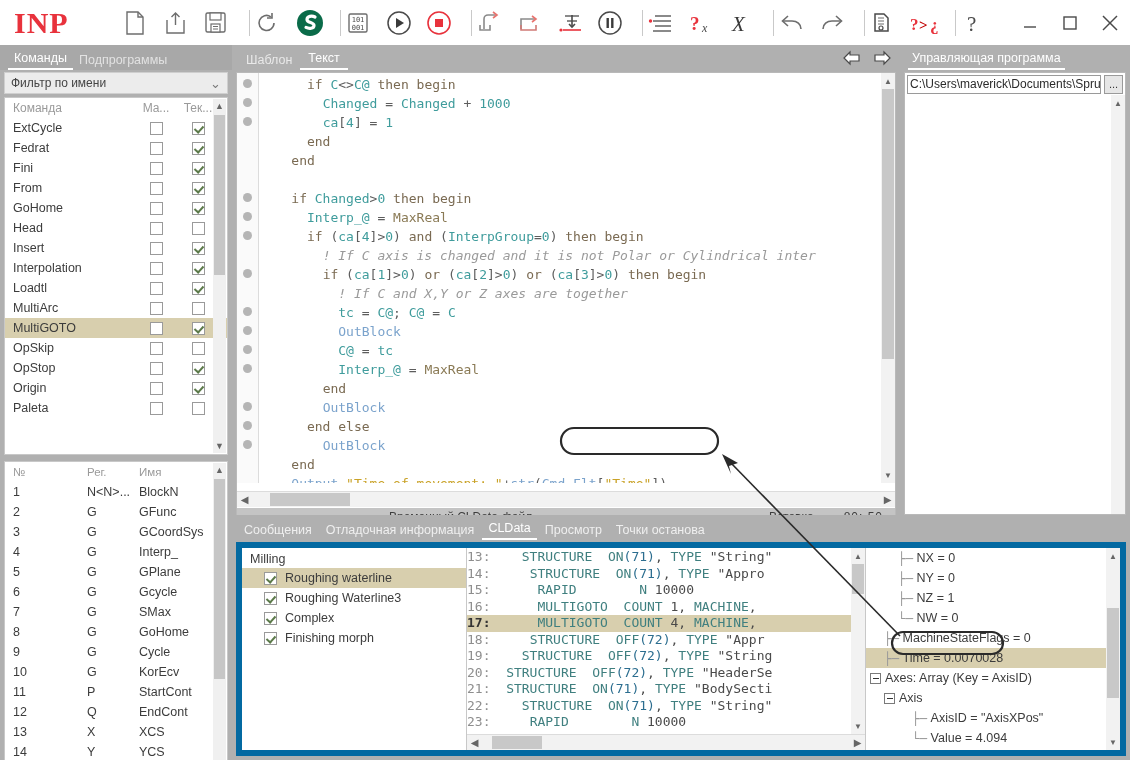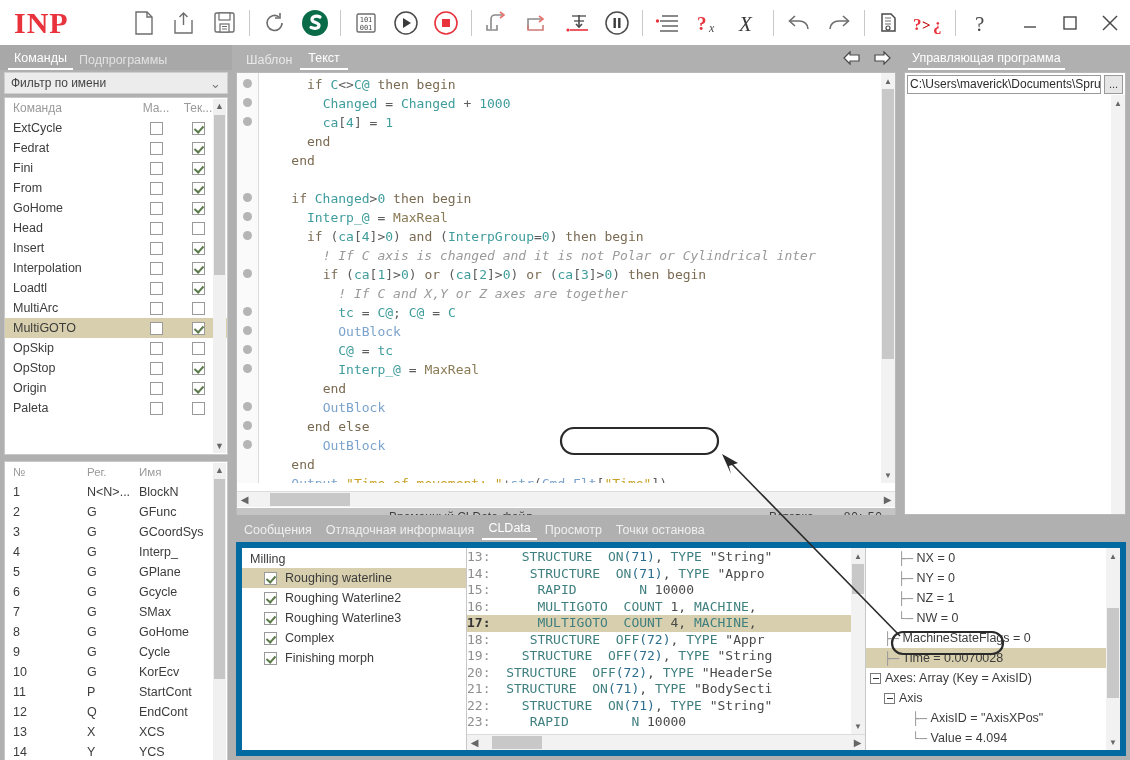--- a/index.html
+++ b/index.html
@@ -18,21 +18,21 @@
   .toolbar {
     position:absolute; left:0; top:0; width:1130px; height:45px;
     background:#ffffff; display:flex; align-items:center;
   }
   .brand {
     font-family:"Liberation Serif", serif;
     font-weight:bold; font-size:30px; color:#e8323c;
     letter-spacing:1px; margin-left:14px; width:110px;
   }
   .tbtn {
-    width:40px; height:40px; display:flex; align-items:center; justify-content:center;
+    width:40px; height:40px; display:flex; align-items:center; justify-content:flex-start;
     cursor:pointer;
   }
   .tsep { width:1px; height:26px; background:#c9c9c9; margin:0 5px; }
   .tb-spacer { flex:1 1 auto; }
   .winbtn { width:40px;height:40px;display:flex;align-items:center;justify-content:center;cursor:pointer; }
 
   
   .leftpanel {
     position:absolute; left:0; top:45px; width:232px; height:715px;
     background:#b0b0b0;
@@ -720,24 +720,20 @@
 
       <div class="oplist">
         <div class="op-group">Milling</div>
         <div id="op-rows">
             <div class="op-item sel">
               <span class="cbx on"></span>
               <span>Roughing waterline</span>
             </div>
             <div class="op-item">
               <span class="cbx on"></span>
-              <span>Roughing Waterline2</span>
-            </div>
-            <div class="op-item">
-              <span class="cbx on"></span>
               <span>Roughing Waterline3</span>
             </div>
             <div class="op-item">
               <span class="cbx on"></span>
               <span>Complex</span>
             </div>
             <div class="op-item">
               <span class="cbx on"></span>
               <span>Finishing morph</span>
             </div>

